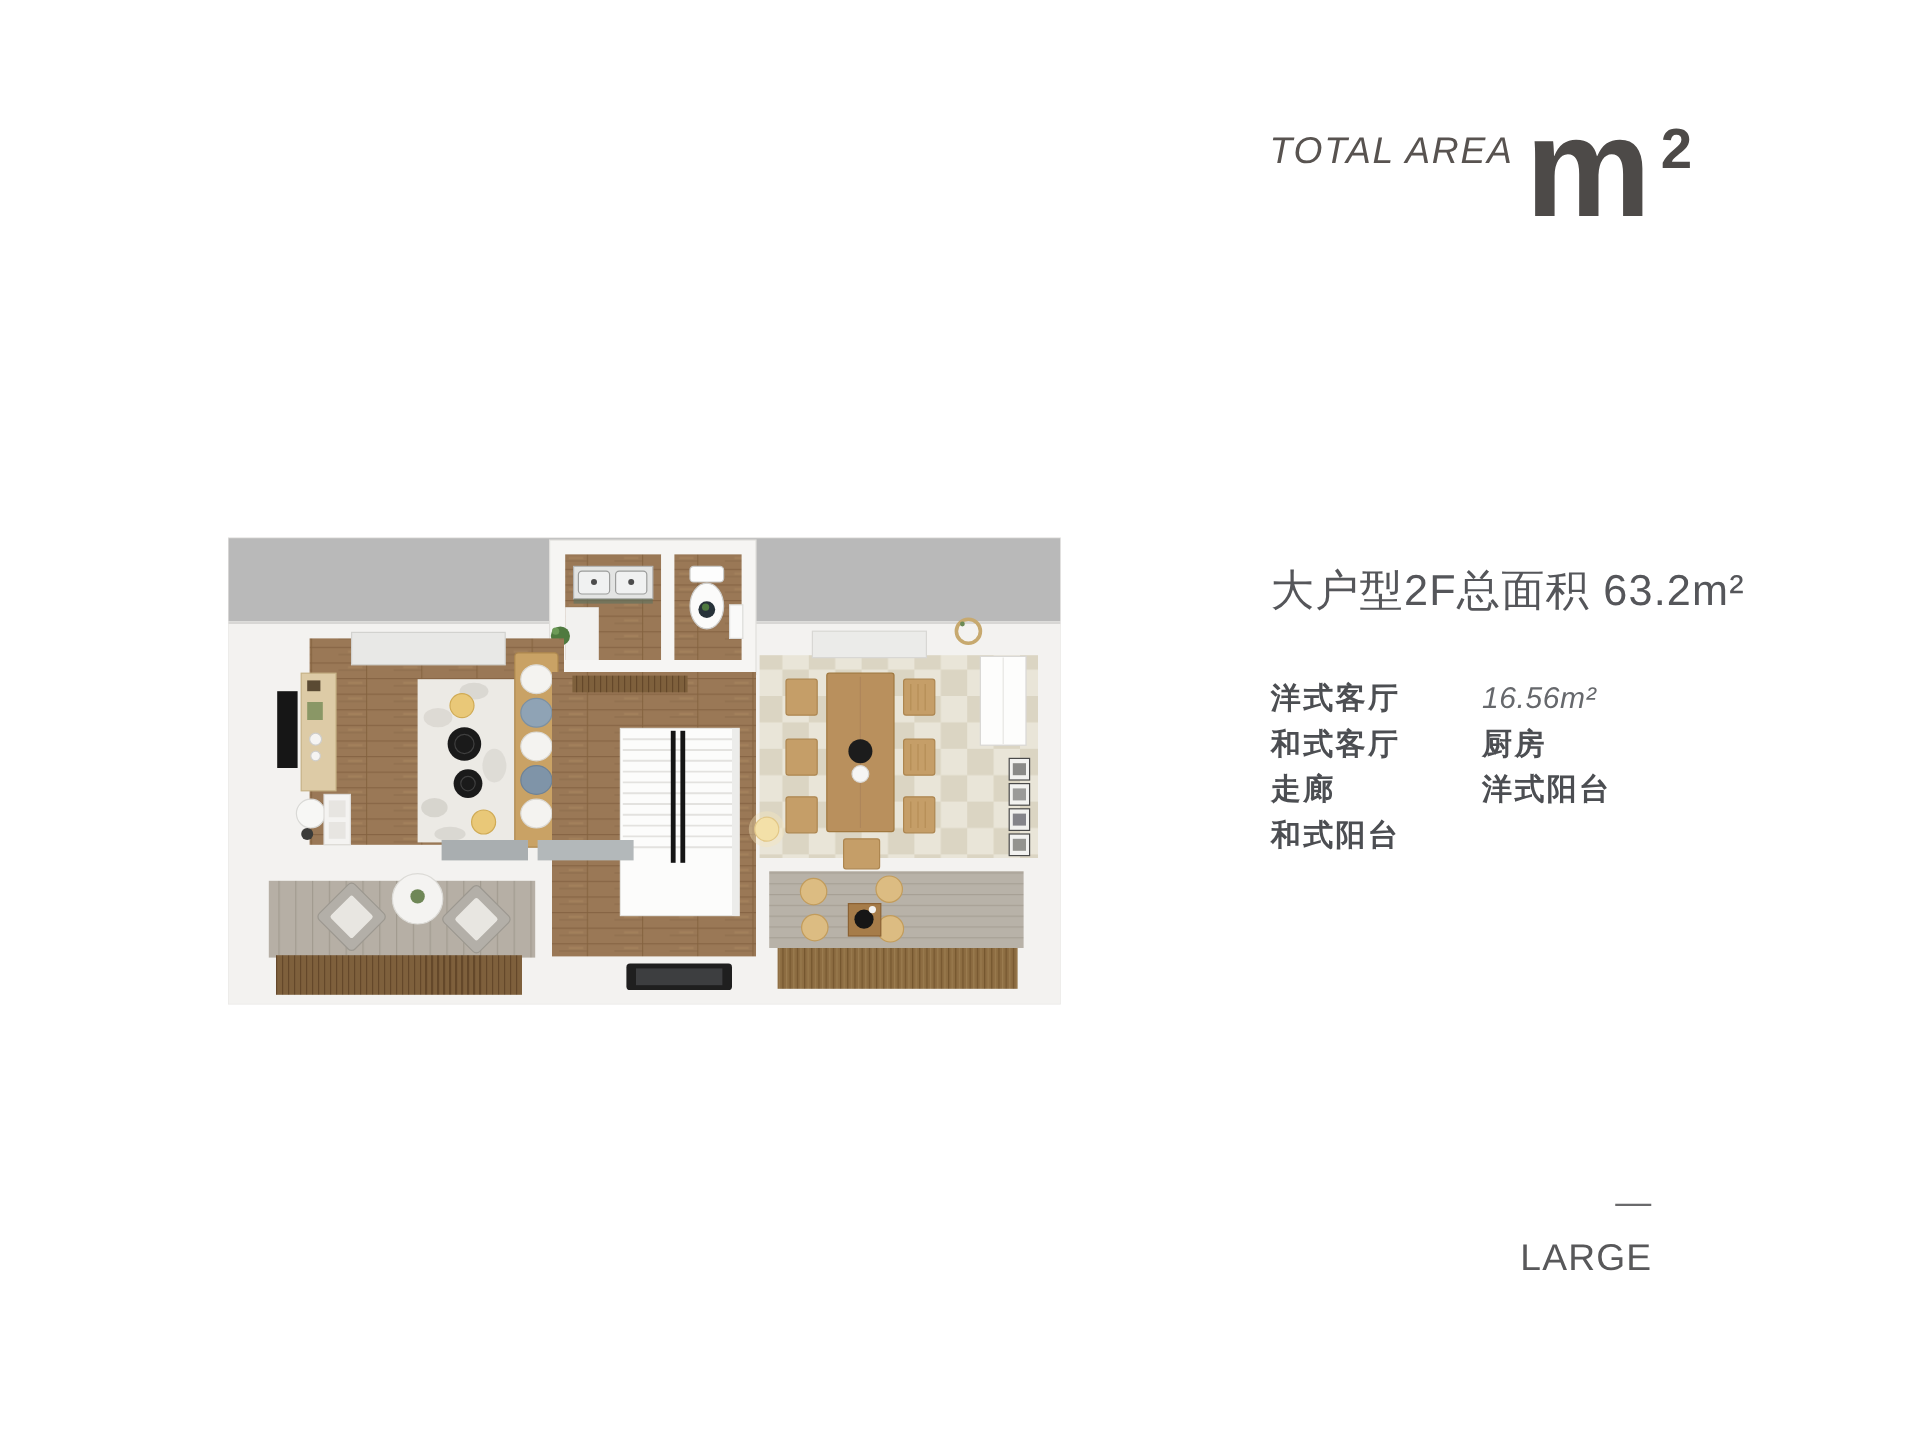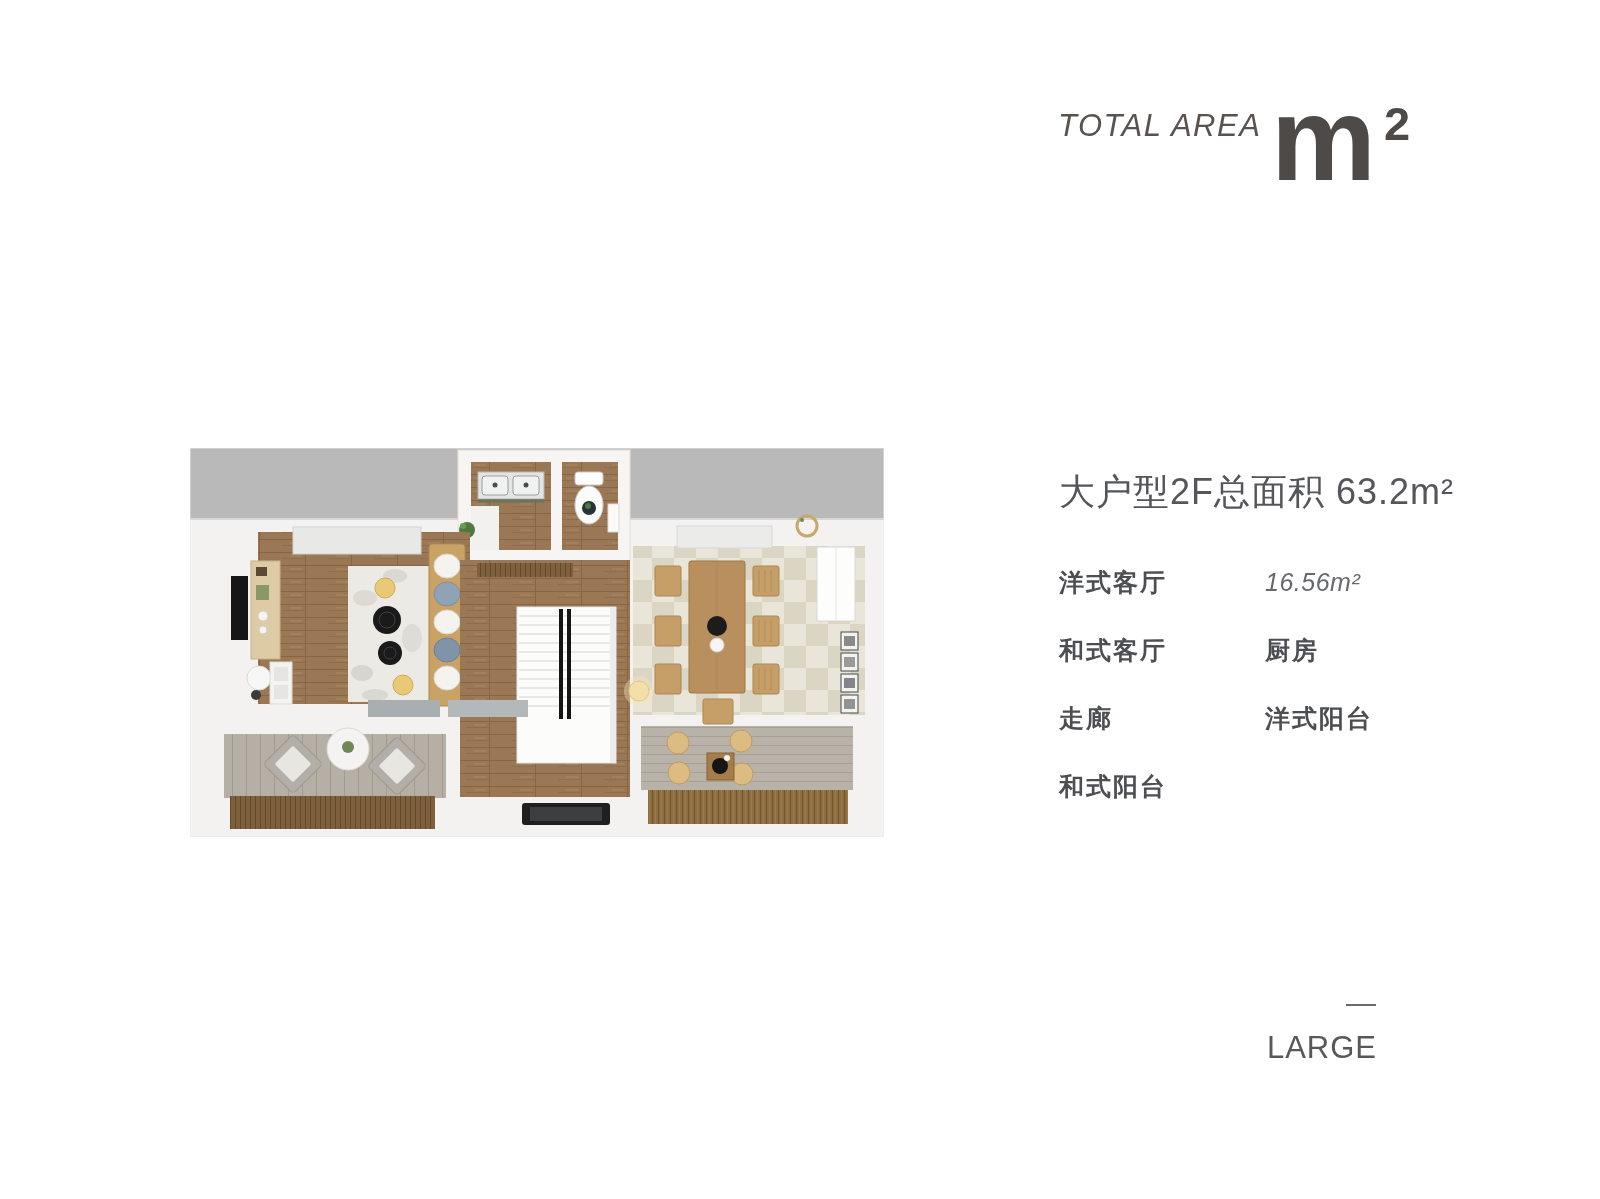--- a/index.html
+++ b/index.html
@@ -17,21 +17,21 @@
     text-align:right;color:#585350;font-size:31px;line-height:39px;
     letter-spacing:1.5px;margin-top:10px;white-space:nowrap;font-style:italic;
   }
   .m2-logo{margin-left:10px;}
 
   
   .details{left:1035px;top:468px;color:#55565a;margin-left:24px;}
   .d-heading{font-size:36px;letter-spacing:1px;color:#55565a;white-space:nowrap;}
   .room-table{
     margin-top:46px;display:grid;grid-template-columns:176px auto;
-    font-size:25px;line-height:38px;gap:30px;
+    font-size:25px;line-height:38px;
   }
   .r-label{font-weight:bold;color:#4c4e52;letter-spacing:2px;}
   .r-value{color:#66686c;letter-spacing:.5px;font-style:italic;}
 
   
   .footer{right:223px;top:984px;text-align:right;color:#58585a;
     font-size:31px;line-height:38px;letter-spacing:1px;}
   .f-dash{font-size:30px;margin-bottom:7px;color:#6a6a6c;}
 
   

